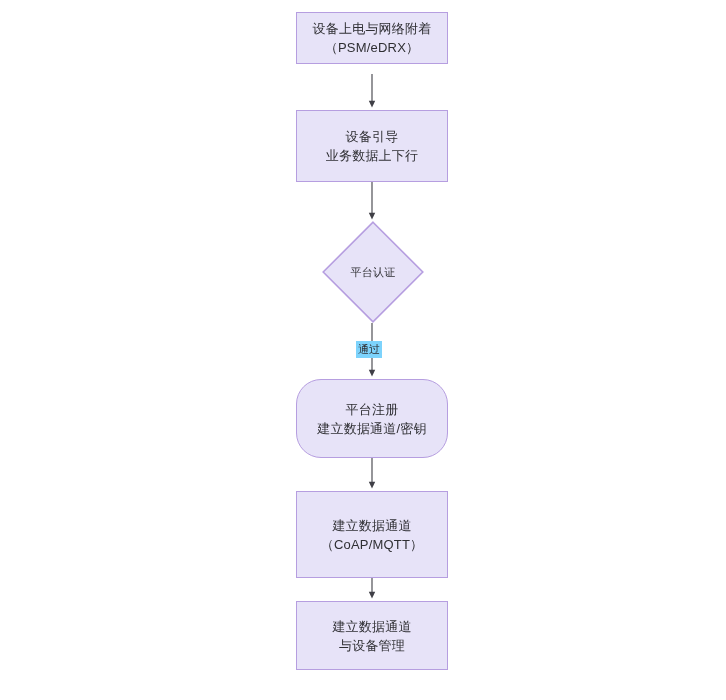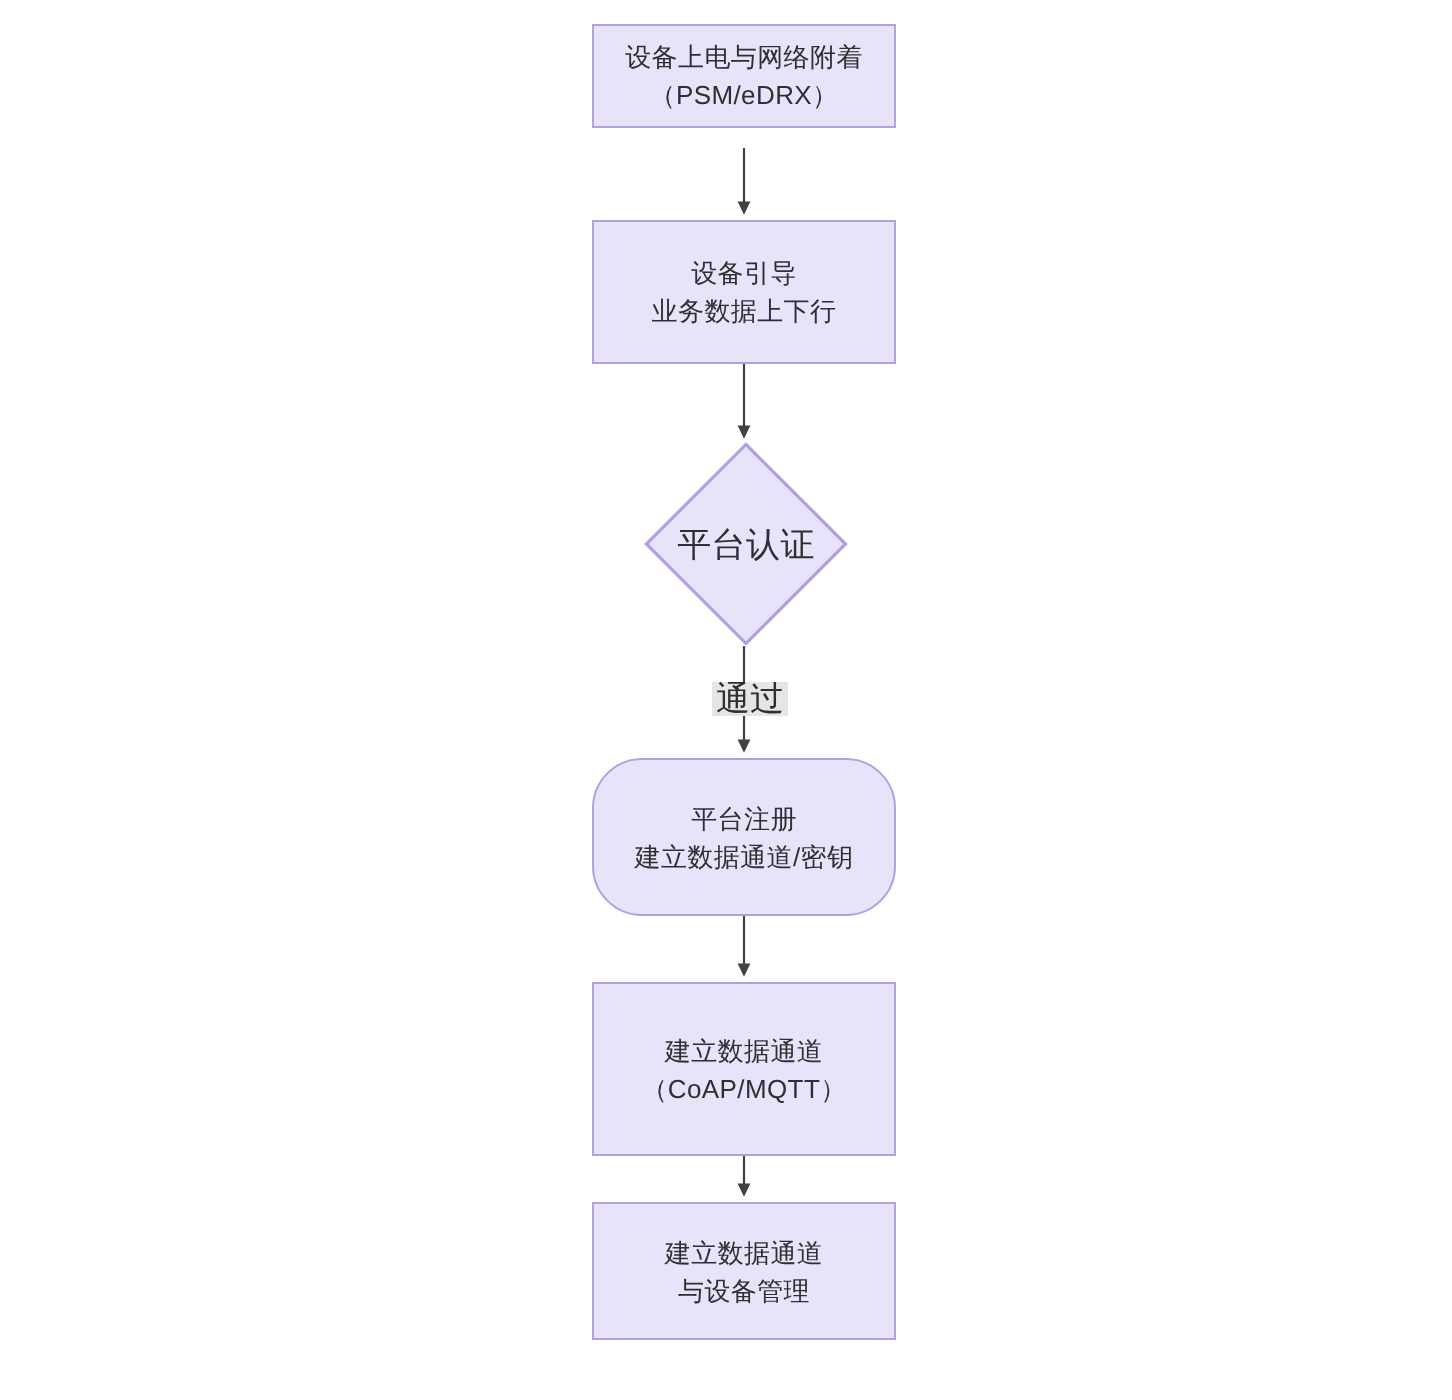--- a/index.html
+++ b/index.html
@@ -57,29 +57,29 @@
     position: absolute;
     left: 0;
     top: 0;
     width: 100%;
     height: 100%;
   }
   .diamond-label {
     position: relative;
     z-index: 2;
     color: #2f2f33;
-    font-size: 17px;
+    font-size: 11px;
     line-height: 19px;
     white-space: nowrap;
   }
   .edge-label {
     position: absolute;
-    background: #e5e5e5;
+    background: #7dd3fc;
     color: #2f2f33;
-    font-size: 17px;
+    font-size: 11px;
     line-height: 17px;
     padding: 0 2px;
     white-space: nowrap;
     z-index: 3;
   }
 </style>
 </head>
 <body>
 
 <div id="flowchart">

